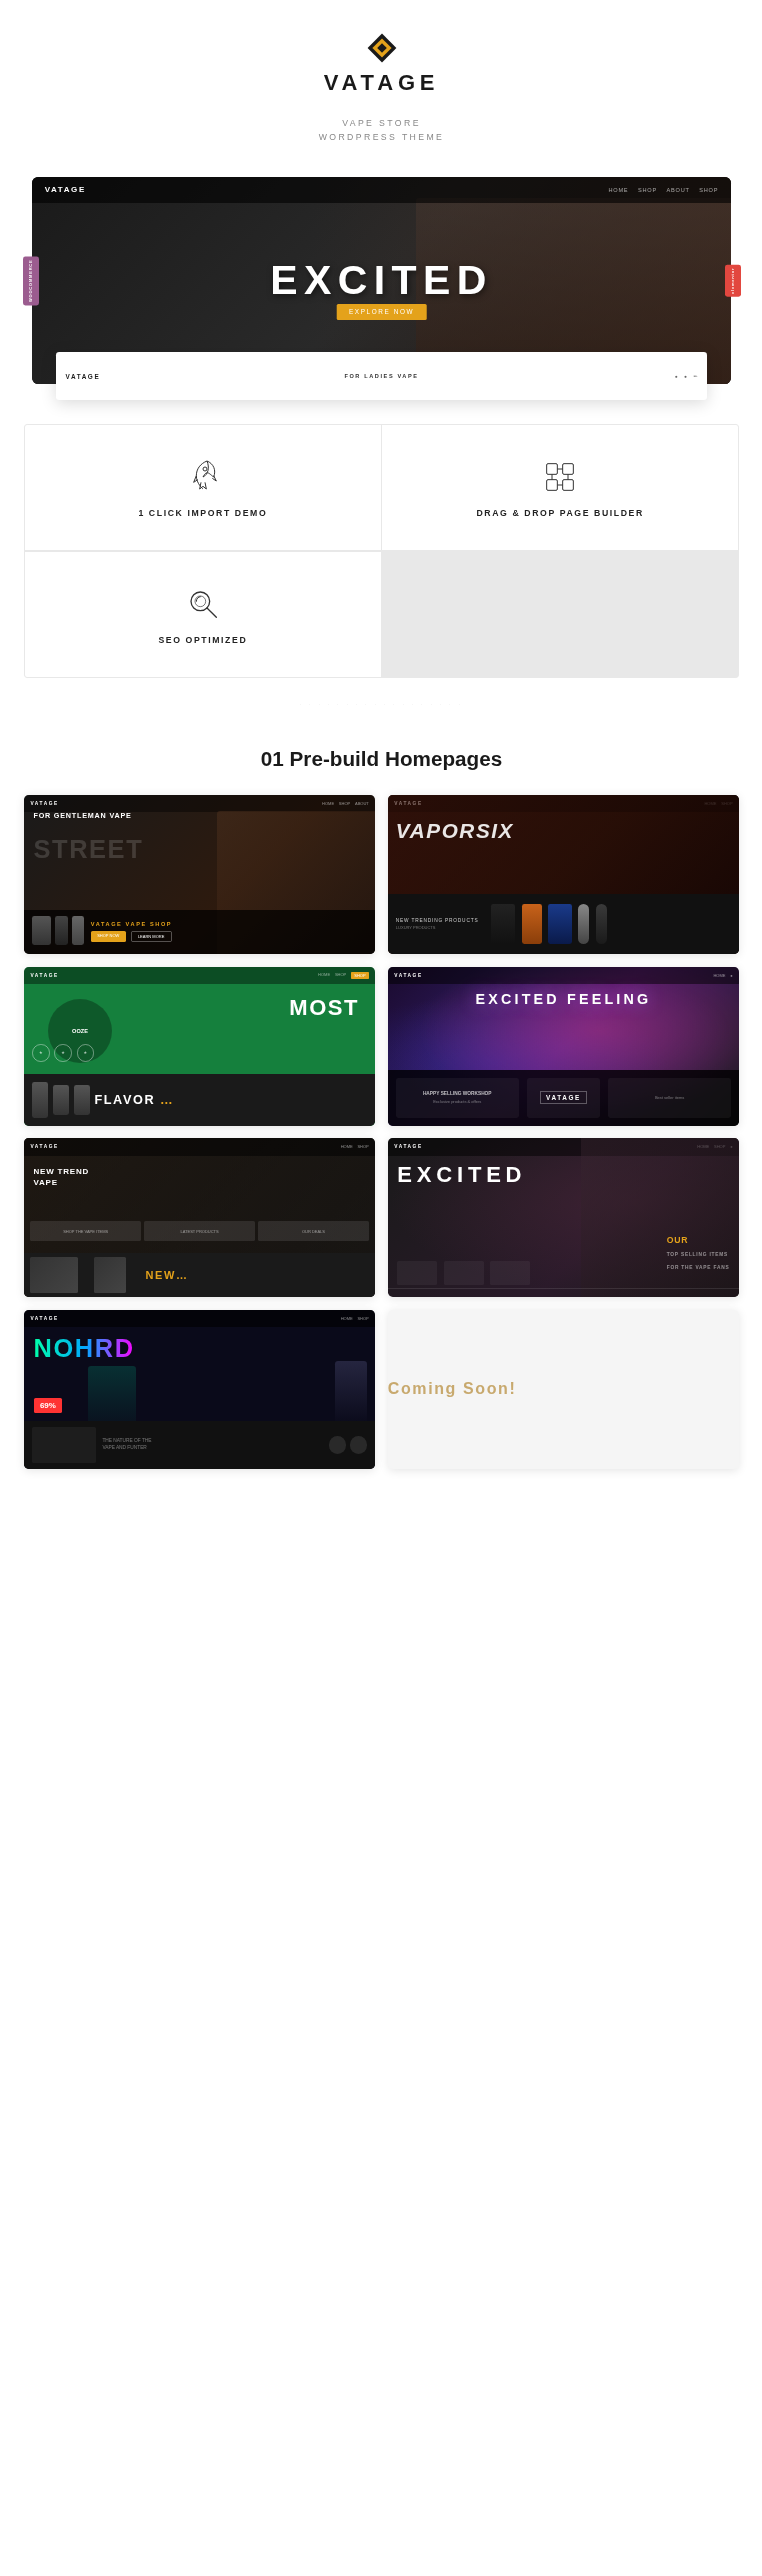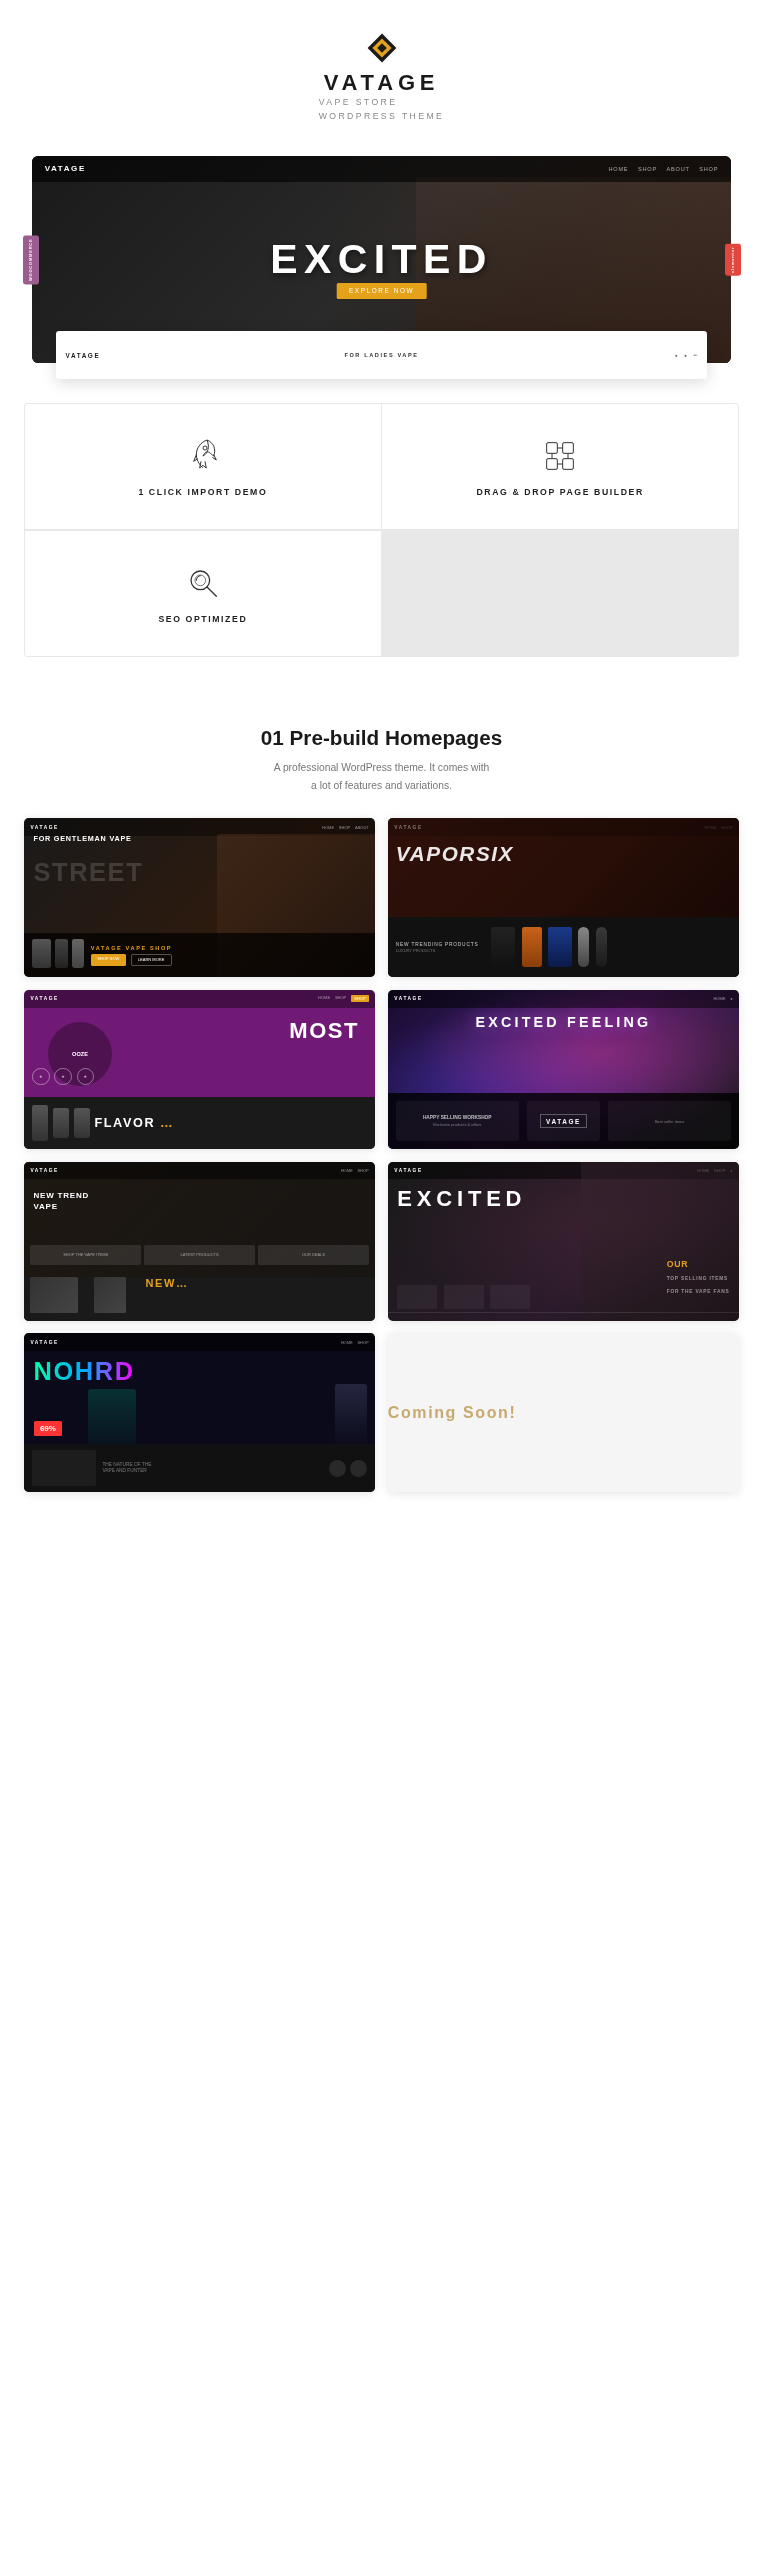--- a/index.html
+++ b/index.html
@@ -28,22 +28,22 @@
       font-weight: 800;
       letter-spacing: 4.8px;
       color: #1a1a1a;
       text-transform: uppercase;
     }
     .logo-subtitle {
       font-size: 8.7px;
       letter-spacing: 2.4px;
       color: #888;
       text-transform: uppercase;
-      text-align: left;
-      margin-top: 0;
+      text-align: center;
+      margin-top: 21px;
       line-height: 1.6;
     }
 
     
     .hero-preview {
       position: relative;
       margin: 8px 32px 24px;
       background: #1a1a1a;
       border-radius: 6.4px;
       overflow: visible;
@@ -404,21 +404,21 @@
     }
     .preview-2-product-item {
       width: 24px;
       height: 40px;
       background: linear-gradient(to bottom, #333, #222);
       border-radius: 2.4px;
     }
 
     
     .preview-3 {
-      background: #701a75;
+      background: #15803d;
     }
     .preview-3-nav {
       position: absolute;
       top: 0;
       left: 0; right: 0;
       height: 17.5px;
       background: rgba(0,0,0,0.4);
       display: flex;
       align-items: center;
       padding: 0 6.4px;
@@ -610,21 +610,21 @@
       text-transform: uppercase;
       line-height: 1.4;
     }
     .preview-5-bottom {
       position: absolute;
       bottom: 0;
       left: 0; right: 0;
       height: 44px;
       background: #1a1a1a;
       display: flex;
-      align-items: flex-start;
+      align-items: center;
       padding: 0 6.4px;
       gap: 16px;
     }
     .preview-5-thumb {
       width: 48px;
       height: 36px;
       background: linear-gradient(135deg, #333 0%, #444 100%);
       border-radius: 1.6px;
     }
     .preview-5-new-text {
@@ -912,23 +912,20 @@
     </svg>
     <span class="feature-label">SEO OPTIMIZED</span>
   </div>
 
 </div>
 
 <div class="dot-divider">· · · · · · · · · · · · · · · · · ·</div>
 
 <div class="homepages-section">
   <div class="homepages-title">01 Pre-build Homepages</div>
-  <div class="homepages-desc">
-    A professional WordPress theme. It comes with<br>a lot of features and variations.
-  </div>
 </div>
 
 <div class="previews-grid">
 
   <div class="preview-card preview-1">
     <div class="preview-1-nav">
       <span class="preview-1-nav-logo">VATAGE</span>
       <div style="margin-left:auto; display:flex; gap:4.8px;">
         <span style="color:rgba(255,255,255,0.5);font-size:4px;">HOME</span>
         <span style="color:rgba(255,255,255,0.5);font-size:4px;">SHOP</span>

